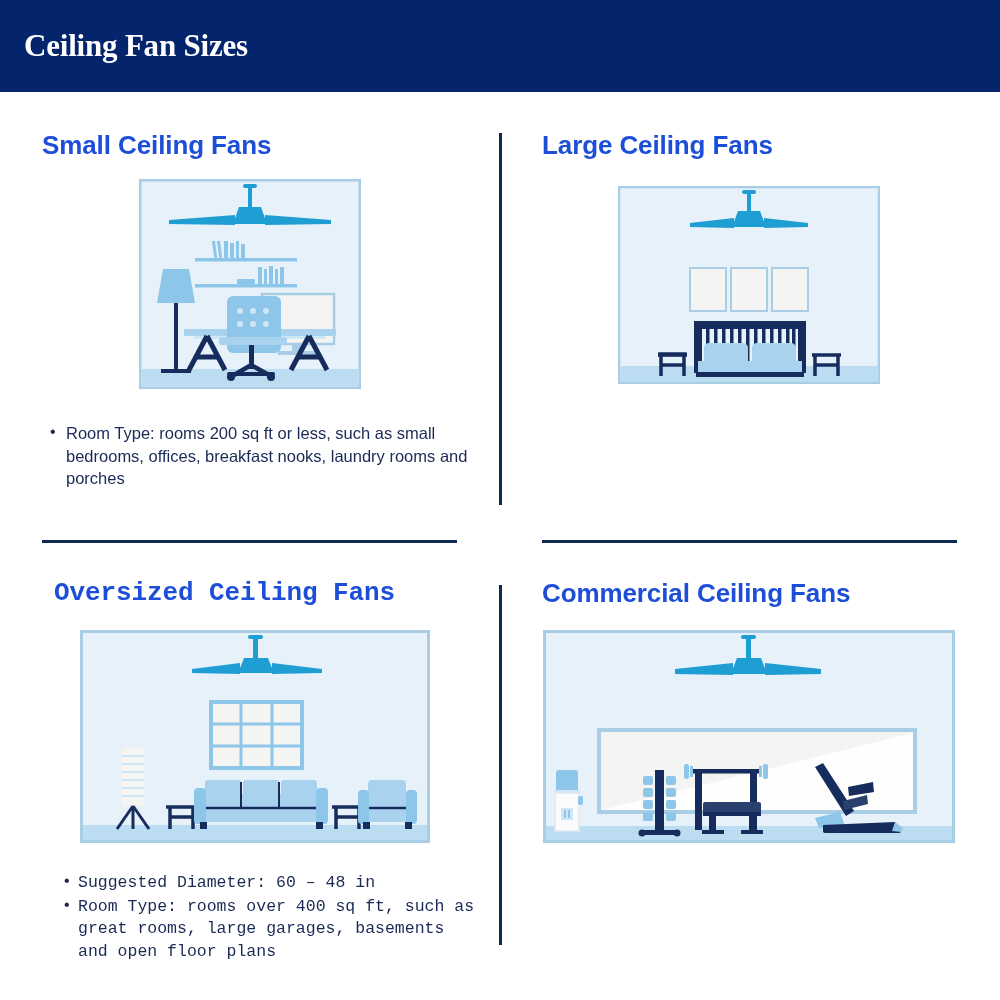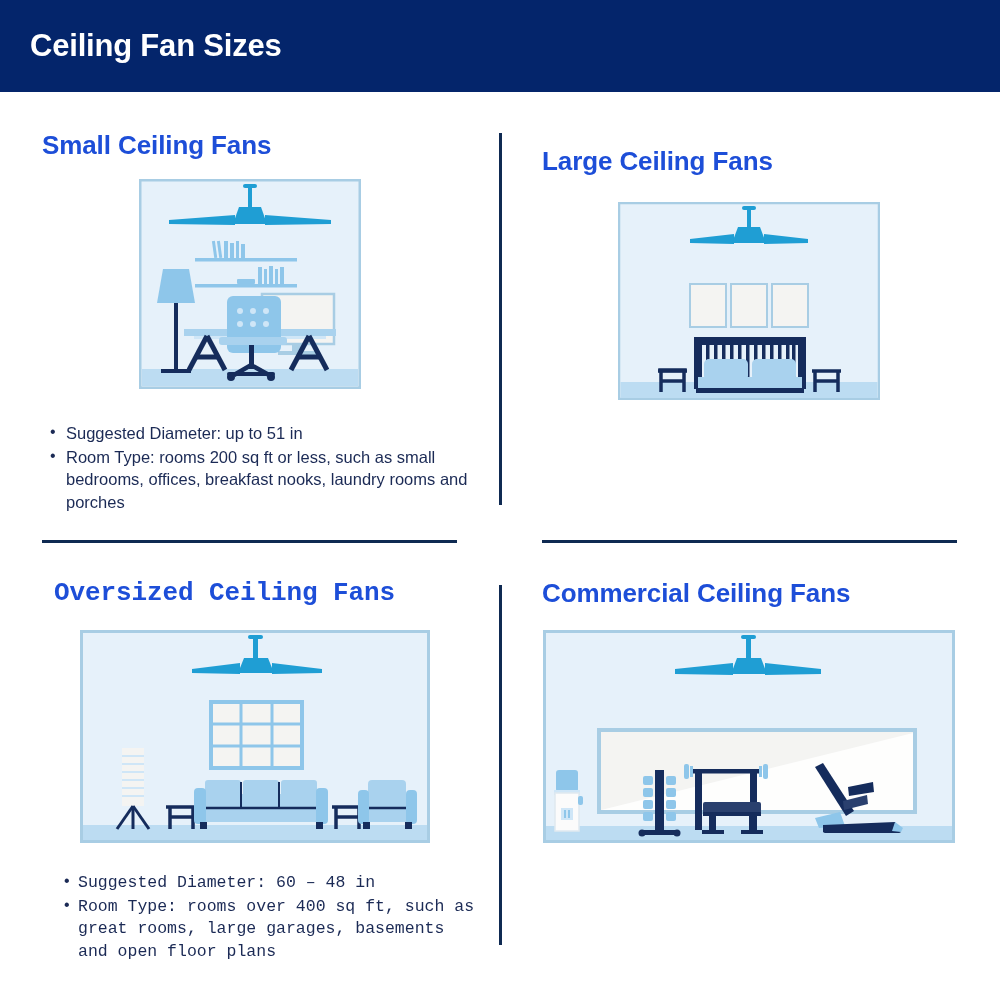--- a/index.html
+++ b/index.html
@@ -16,30 +16,31 @@
   .header {
     position:absolute; left:0; top:0; width:1000px; height:92px;
     background:#04256b;
     display:flex; align-items:center;
   }
   .header-title {
     color:#ffffff;
     font-size:31px;
     font-weight:bold;
     letter-spacing:-0.2px;
-    margin-left:30px;
+    margin-left:24px;
+    font-family:Liberation Serif, serif;
   }
 
   
   .grid {
     position:absolute; left:0; top:92px; width:1000px; height:908px;
   }
   .quad { position:absolute; }
   .q-tl { left:0;   top:0;   width:500px; height:448px; }
-  .q-tr { left:500px; top:16px; width:424px; height:448px; }
+  .q-tr { left:500px; top:0; width:424px; height:448px; }
   .q-bl { left:12px;   top:448px; width:500px; height:460px;font-family:Liberation Mono, monospace; }
   .q-br { left:500px; top:448px; width:500px; height:460px; }
 
   .sec-title {
     color:#1d4ed8;
     font-size:26px;
     font-weight:bold;
     letter-spacing:-0.1px;
     position:absolute;
     white-space:nowrap;
@@ -174,21 +175,20 @@
           <rect x="110" y="166" width="5" height="24" fill="#152c5c"></rect>
           <path d="M95 196 L112 186 L130 196" stroke="#152c5c" stroke-width="4.5" fill="none"></path>
           <rect x="88" y="193" width="48" height="4" rx="2" fill="#152c5c"></rect>
           <circle cx="92" cy="198" r="4" fill="#152c5c"></circle>
           <circle cx="132" cy="198" r="4" fill="#152c5c"></circle>
         </g>
       </svg>
     </div>
 
     <ul class="bullets" style="left:48px; top:330px; width:425px;">
-      <li>Suggested Diameter: up to 51 in</li>
       <li>Room Type: rooms 200 sq ft or less, such as small bedrooms, offices, breakfast nooks, laundry rooms and porches</li>
     </ul>
   </div>
 
   <div class="quad q-tr">
     <div class="sec-title">Large Ceiling Fans</div>
 
     <div class="scene" style="left:118px; top:94px;">
       <svg width="262" height="198" viewBox="0 0 262 198">
         <rect x="1" y="1" width="260" height="196" fill="#e6f1fa" stroke="#a8cde4" stroke-width="2.5"></rect>

